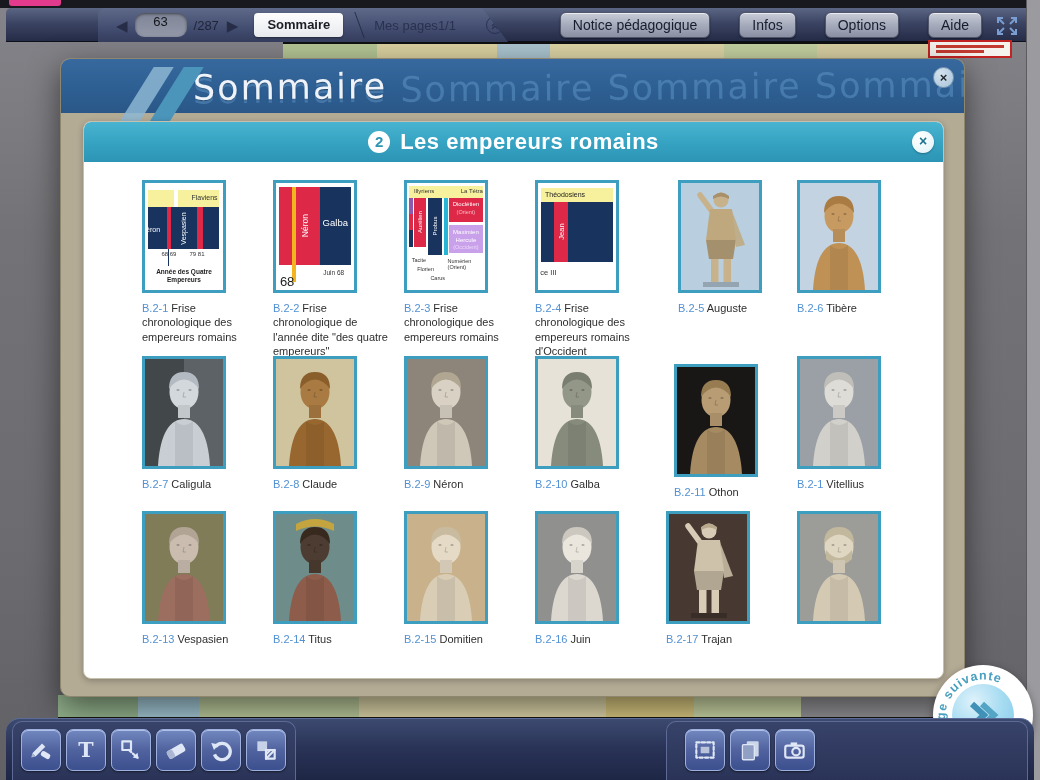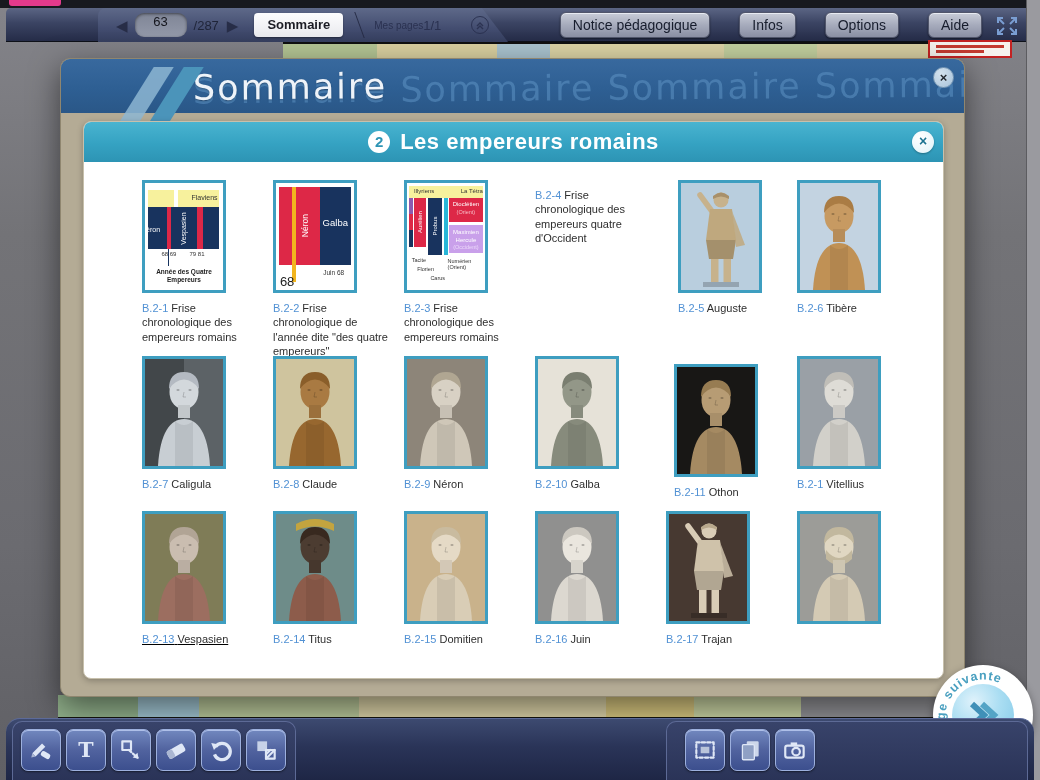--- a/index.html
+++ b/index.html
@@ -19,21 +19,21 @@
             border-radius:8px 0 0 0;display:flex;align-items:center;padding-left:18px;}
   .navarrow{color:#272d47;font-size:15px;cursor:pointer;line-height:1;}
   .pagefield{display:inline-block;width:52px;height:24px;margin:0 7px;background:linear-gradient(180deg,#7f8596,#9399a9);
              border-radius:9px;box-shadow:inset 0 1px 3px rgba(0,0,0,.5);color:#15161d;font-size:13px;
              text-align:center;line-height:18px;}
   .pagetotal{color:#1f2438;font-size:13px;margin-right:8px;}
   .tab-sommaire{margin-left:16px;height:24px;padding:0 13px;background:linear-gradient(180deg,#fdfdfe,#e9eaee);
                 border-radius:4px;color:#1b1c24;font-size:13px;font-weight:600;line-height:24px;
                 box-shadow:0 1px 2px rgba(0,0,0,.4);}
   .tabsep{width:1px;height:26px;background:#272d47;transform:skewX(20deg);margin-left:16px;}
-  .tab-mespages{margin-left:14px;color:#2a3150;font-size:10px;}
+  .tab-mespages{margin-left:14px;color:#2a3150;font-size:13px;}
   .mp-count{color:#2a3150;font-size:13px;}
   .collapse{margin-left:30px;width:18px;height:18px;border:1.5px solid #2c3352;border-radius:50%;
             display:flex;align-items:center;justify-content:center;}
   .tb-buttons{position:absolute;right:52px;top:4px;display:flex;gap:29px;}
   .tb-btn{height:26px;padding:0 12px;font-size:14px;color:#171d2d;
           background:linear-gradient(180deg,#c9cdd8 0%,#a6abbc 50%,#8b90a4 100%);
           border:1px solid #51566b;border-radius:6px;line-height:24px;
           box-shadow:inset 0 1px 0 #e8ebf2,0 1px 2px rgba(0,0,0,.45);cursor:pointer;}
   .fsbtn{position:absolute;right:14px;top:6px;width:26px;height:24px;cursor:pointer;}
   
@@ -275,23 +275,33 @@
     <div class="cp c3-n3">Carus</div>
                 <div class="cp c3-n4">Numérien (Orient)</div>
               </div>
     </div>
     <figcaption class="cap">
       <span class="ref">B.2-3</span>
       <span class="lbl"> Frise chronologique des empereurs romains</span>
     </figcaption>
   </figure>
           <figure class="cell" style="margin:0;">
+    <div class="thumb">
+      <div class="art">
+                <div class="cp c4-band"></div>
+                <div class="cp c4-bandlbl">Théodosiens</div>
+    <div class="cp c4-navy"></div>
+                <div class="cp c4-red"></div>
+    <div class="cp c4-stripe vtxt">Jean</div>
+                <div class="cp c4-bottom">ce III</div>
+              </div>
+    </div>
     <figcaption class="cap">
       <span class="ref">B.2-4</span>
-      <span class="lbl"> Frise chronologique des empereurs quatre d'Occident</span>
+      <span class="lbl"> Frise chronologique des empereurs romains d'Occident</span>
     </figcaption>
   </figure>
           <figure class="cell" style="margin:0;padding-left:12px;">
     <div class="thumb">
       <div class="art">
                 <svg viewBox="0 0 78 107" preserveAspectRatio="none">
     <rect width="78" height="107" fill="#b9cede"></rect>
     <path d="M30 27 L19 12" stroke="#c7b28c" stroke-width="5.5" stroke-linecap="round" fill="none"></path>
     <circle cx="40" cy="17" r="7.5" fill="#c7b28c"></circle>
     <path d="M32 13 Q40 6 48 13 L48 16 Q40 11 32 16 Z" fill="#a8906a"></path>
@@ -465,21 +475,21 @@
     <path d="M13 107 C15 74 25 60 39 60 C53 60 63 74 65 107 Z" fill="#d2d0ca"></path>
     <path d="M30 62 Q39 70 48 62 L48 107 L30 107 Z" fill="rgba(0,0,0,.07)"></path>
   </svg>
               </div>
     </div>
     <figcaption class="cap">
       <span class="ref">B.2-1</span>
       <span class="lbl"> Vitellius</span>
     </figcaption>
   </figure>
-          <figure class="cell" style="margin:0;text-decoration:underline;">
+          <figure class="cell" style="margin:0;">
     <div class="thumb">
       <div class="art">
                 <svg viewBox="0 0 78 107" preserveAspectRatio="none">
     <rect width="78" height="107" fill="#7f7c57"></rect>
     <ellipse cx="39" cy="33" rx="14.5" ry="17.5" fill="#cabdb0"></ellipse>
     <path d="M24 30 Q24 13 39 13 Q54 13 54 30 Q48 21 39 20.5 Q30 21 24 30 Z" fill="#b1a495"></path>
     <ellipse cx="33" cy="31" rx="1.6" ry="1.1" fill="rgba(0,0,0,.25)"></ellipse>
     <ellipse cx="45" cy="31" rx="1.6" ry="1.1" fill="rgba(0,0,0,.25)"></ellipse>
     <path d="M39 33 L38 38 L41 38" fill="none" stroke="rgba(0,0,0,.18)" stroke-width="1"></path>
 

